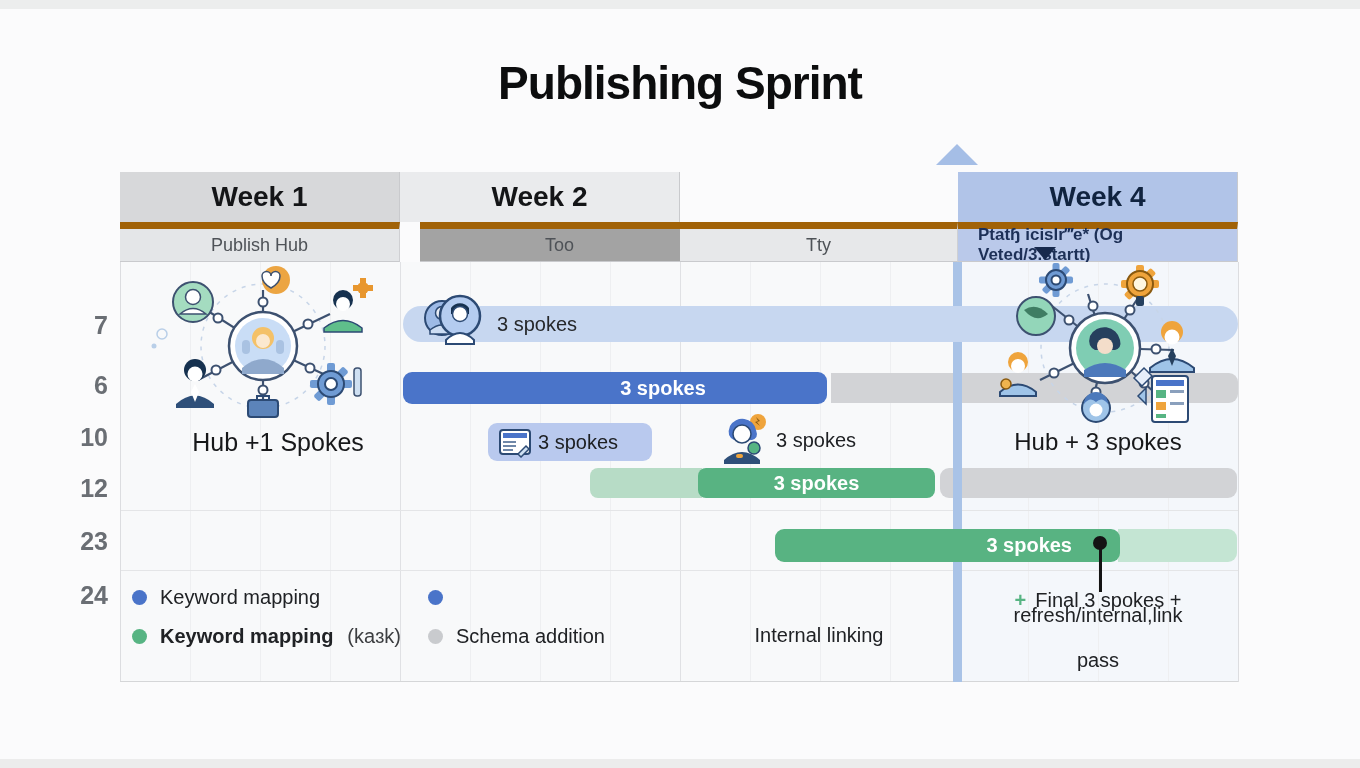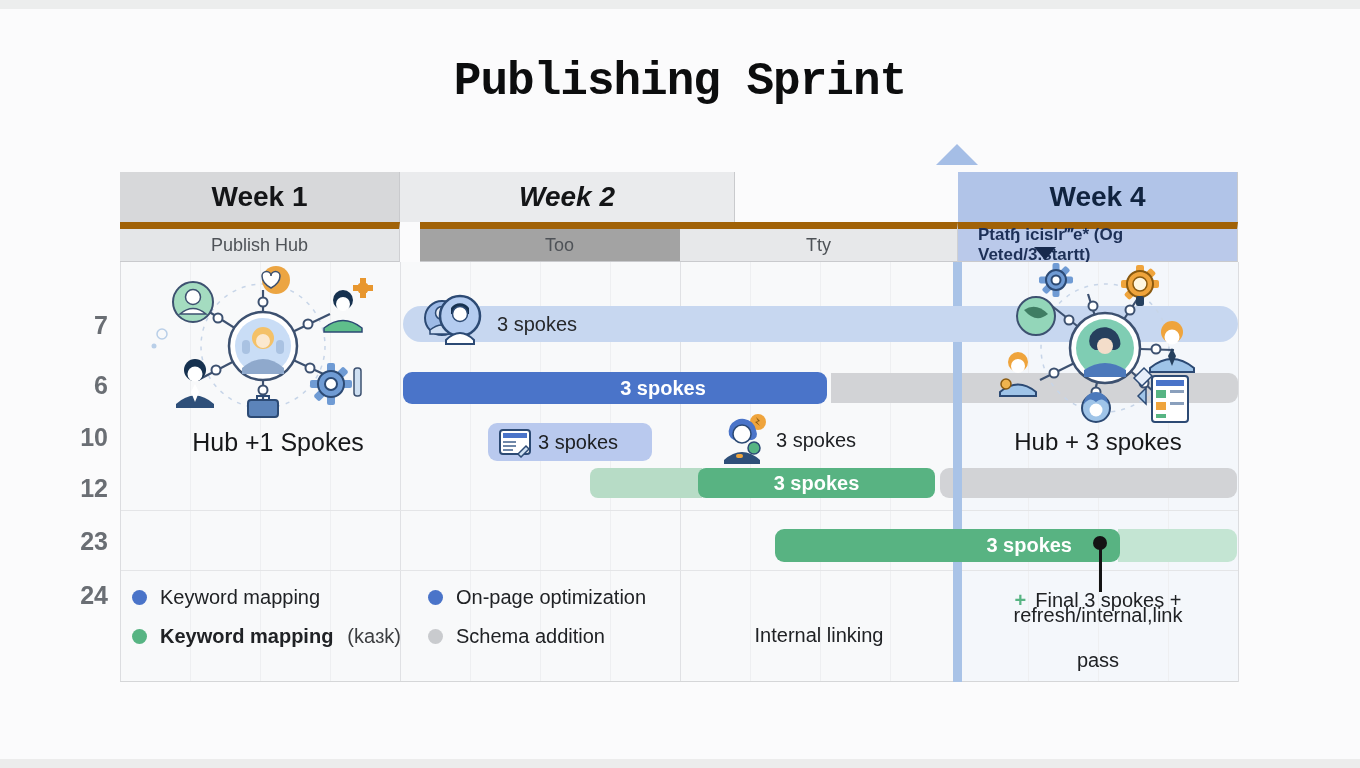--- a/index.html
+++ b/index.html
@@ -2,27 +2,27 @@
 <html><head>
 <meta charset="utf-8">
 <style>
   html,body{margin:0;padding:0;}
   body{font-family:"Liberation Sans","DejaVu Sans",sans-serif;background:#ffffff;}
   .page{position:relative;width:1360px;height:768px;background:#fbfbfc;overflow:hidden;}
   .page::before{content:"";position:absolute;left:0;top:0;width:1360px;height:9px;background:#eceded;}
   .page::after{content:"";position:absolute;left:0;bottom:0;width:1360px;height:9px;background:#ececec;}
 
   .title{position:absolute;left:0;top:56px;width:1360px;text-align:center;
-         font-size:46px;font-weight:800;letter-spacing:-1px;color:#0c0d0e;font-family:Liberation Mono, monospace;}
+         font-size:46px;font-weight:800;letter-spacing:-1px;color:#0c0d0e;}
 
   
   .hdr{position:absolute;top:172px;height:50px;display:flex;align-items:center;justify-content:center;
        font-size:28px;font-weight:700;color:#141517;border-right:1px solid #c9cacd;box-sizing:border-box;}
   .hdr.w1{left:120px;width:280px;background:#d7d8da;}
-  .hdr.w2{left:400px;width:335px;background:#eaebed;font-style:italic;}
+  .hdr.w2{left:400px;width:280px;background:#eaebed;}
   .hdr.w3{left:680px;width:278px;background:#eaebed;}
   .hdr.w4{left:958px;width:280px;background:#b1c4e8;color:#10233f;}
 
   .sub{position:absolute;top:222px;height:40px;display:flex;align-items:center;justify-content:center;
        font-size:18px;color:#4e5257;border-right:1px solid #cfd0d3;border-top:7px solid #a16207;
        border-bottom:1px solid #c9cacd;box-sizing:border-box;}
   .sub.w1{left:120px;width:280px;background:#e4e6e8;}
   .sub.w2{left:420px;width:280px;background:#a3a3a3;}
   .sub.w3{left:680px;width:278px;background:#e7e8ea;}
   .sub.w4{left:958px;width:280px;background:#bac9ea;color:#1d3057;font-weight:700;font-size:17px;padding-left:20px;}
@@ -320,21 +320,20 @@
     <span class="dot blue"></span>
     <span>Keyword mapping</span>
   </div>
   <div class="leg" style="left:132px;top:623px">
     <span class="dot green"></span>
     <span class="bold">Keyword mapping</span>
     <span class="suffix">(kaɜk)</span>
   </div>
   <div class="leg" style="left:428px;top:584px">
     <span class="dot blue"></span>
-    <span>On-page optimization</span>
   </div>
   <div class="leg" style="left:428px;top:623px">
     <span class="dot gray"></span>
     <span>Schema addition</span>
   </div>
   <div class="leg-center" style="left:680px;top:624px;width:278px">Internal linking</div>
   <div class="leg-center" style="left:958px;top:589px;width:280px">
     <span class="plus">+</span><span>Final 3 spokes +</span>
   </div>
   <div class="leg-center" style="left:958px;top:604px;width:280px">refresh/internal,link</div>

